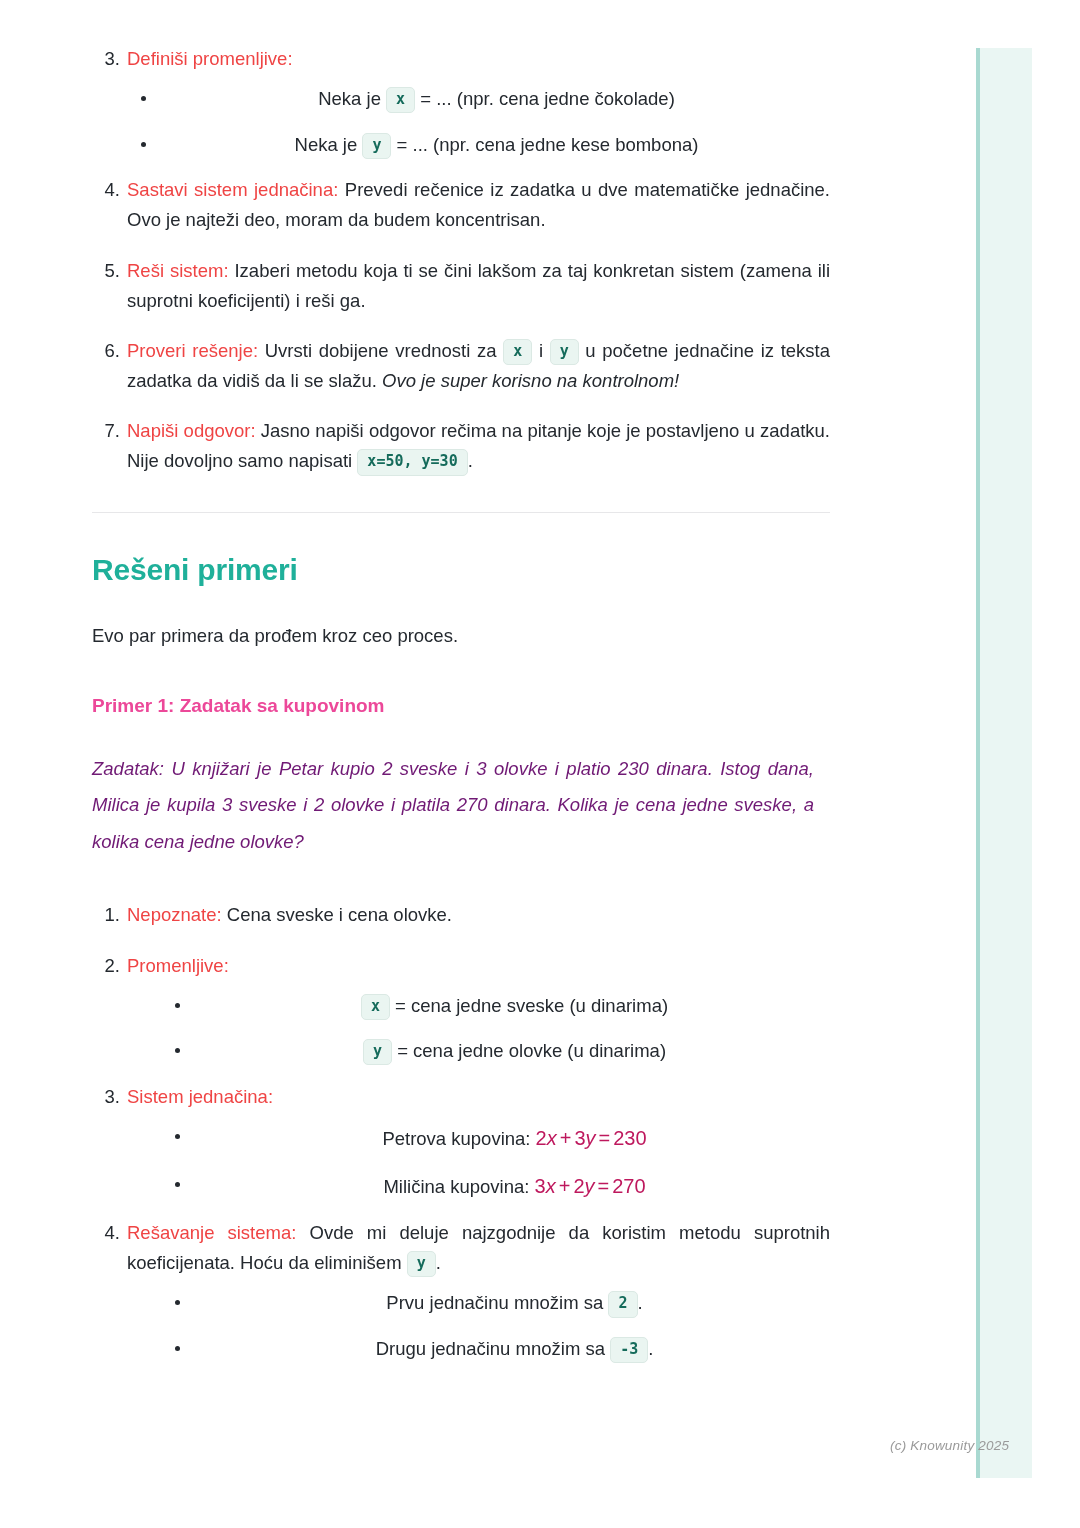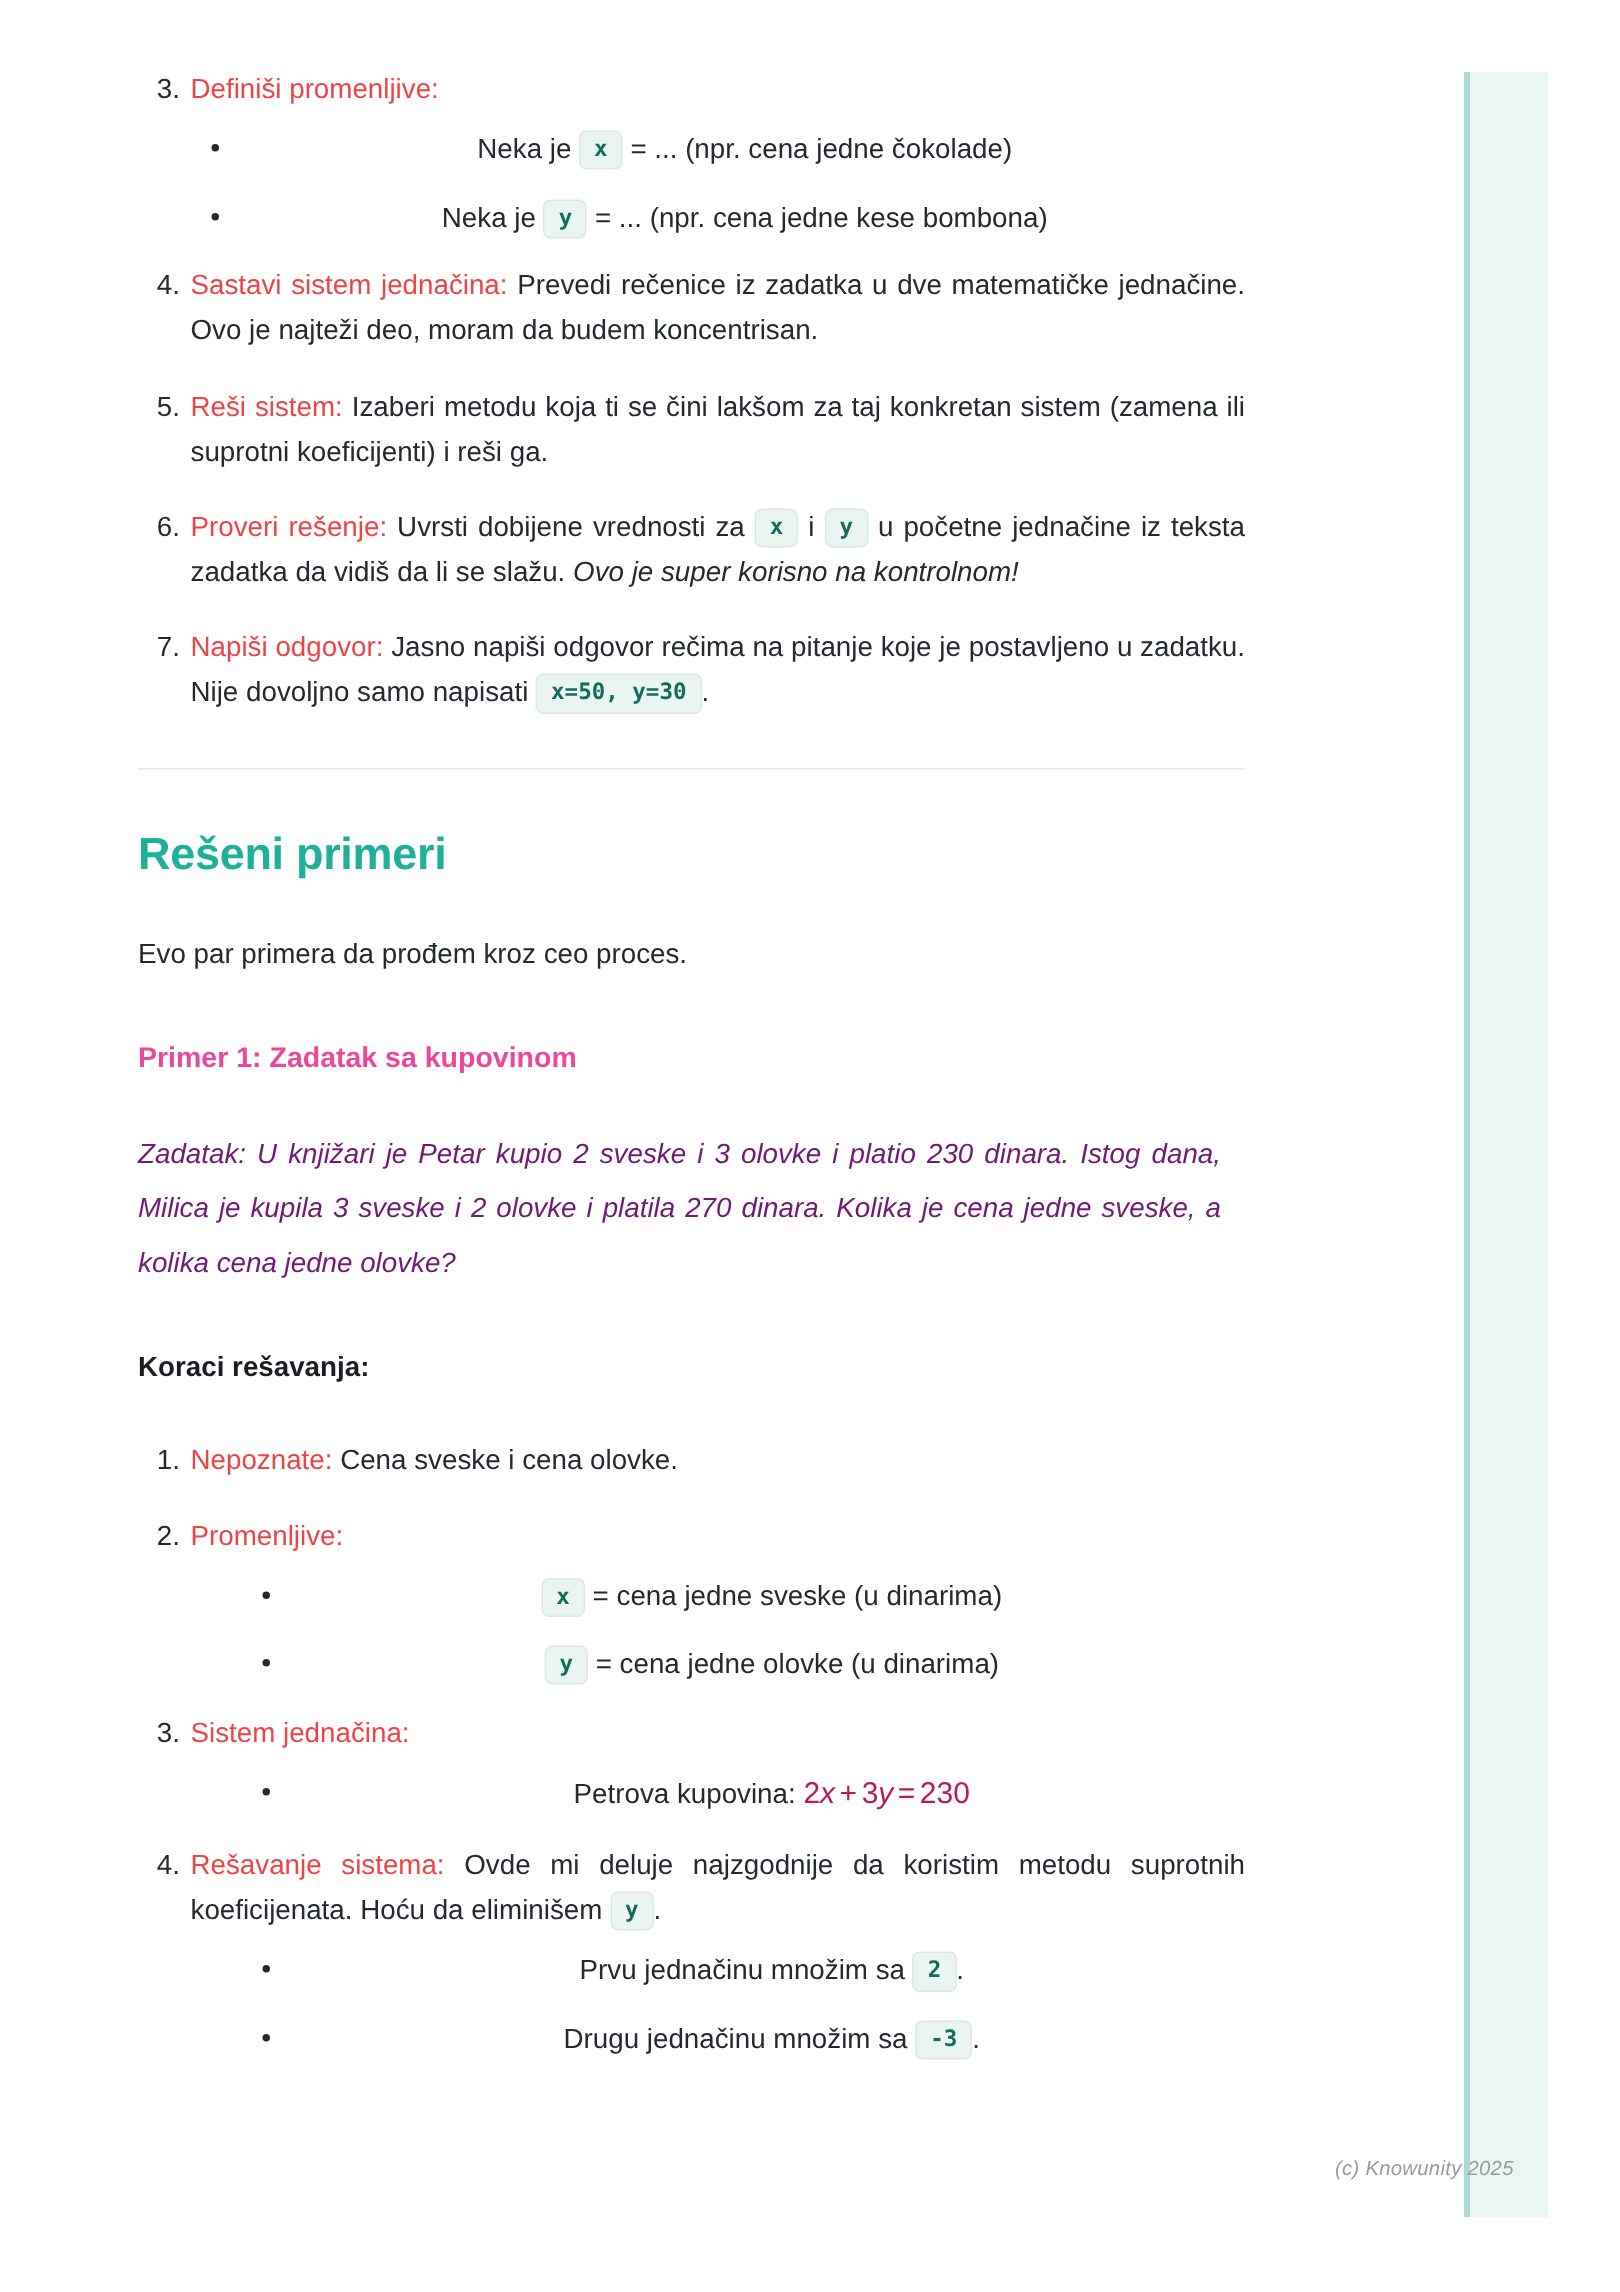--- a/index.html
+++ b/index.html
@@ -249,21 +249,20 @@
       </li>
 
     </ol>
 
     <div class="divider"></div>
 
     <h2 class="section">Rešeni primeri</h2>
     <p class="lead">Evo par primera da prođem kroz ceo proces.</p>
     <h3 class="example">Primer 1: Zadatak sa kupovinom</h3>
     <p class="problem">Zadatak: U knjižari je Petar kupio 2 sveske i 3 olovke i platio 230 dinara. Istog dana, Milica je kupila 3 sveske i 2 olovke i platila 270 dinara. Kolika je cena jedne sveske, a kolika cena jedne olovke?</p>
-    <h4 class="steps-title">Koraci rešavanja:</h4>
 
     <ol class="steps">
 
       <li>
         <span class="num">1.</span>
         <b>Nepoznate:</b>
         <span>Cena sveske i cena olovke.</span>
       </li>
 
       <li class="tight">
@@ -281,20 +280,24 @@
         </ul>
       </li>
 
       <li class="tight">
         <span class="num">3.</span>
         <b>Sistem jednačina:</b>
         <ul class="sub indent2">
           <li>
             <span>Petrova kupovina:</span>
             <span class="math"><span>2</span><span class="v">x</span><span class="op">+</span><span>3</span><span class="v">y</span><span class="op">=</span><span>230</span></span>
+          </li>
+          <li>
+            <span>Miličina kupovina:</span>
+            <span class="math"><span>3</span><span class="v">x</span><span class="op">+</span><span>2</span><span class="v">y</span><span class="op">=</span><span>270</span></span>
           </li>
         </ul>
       </li>
 
       <li class="tight">
         <span class="num">4.</span>
         <b>Rešavanje sistema:</b>
         <span>Ovde mi deluje najzgodnije da koristim metodu suprotnih koeficijenata. Hoću da eliminišem</span>
         <span class="code">y</span><span>.</span>
         <ul class="sub indent2">

